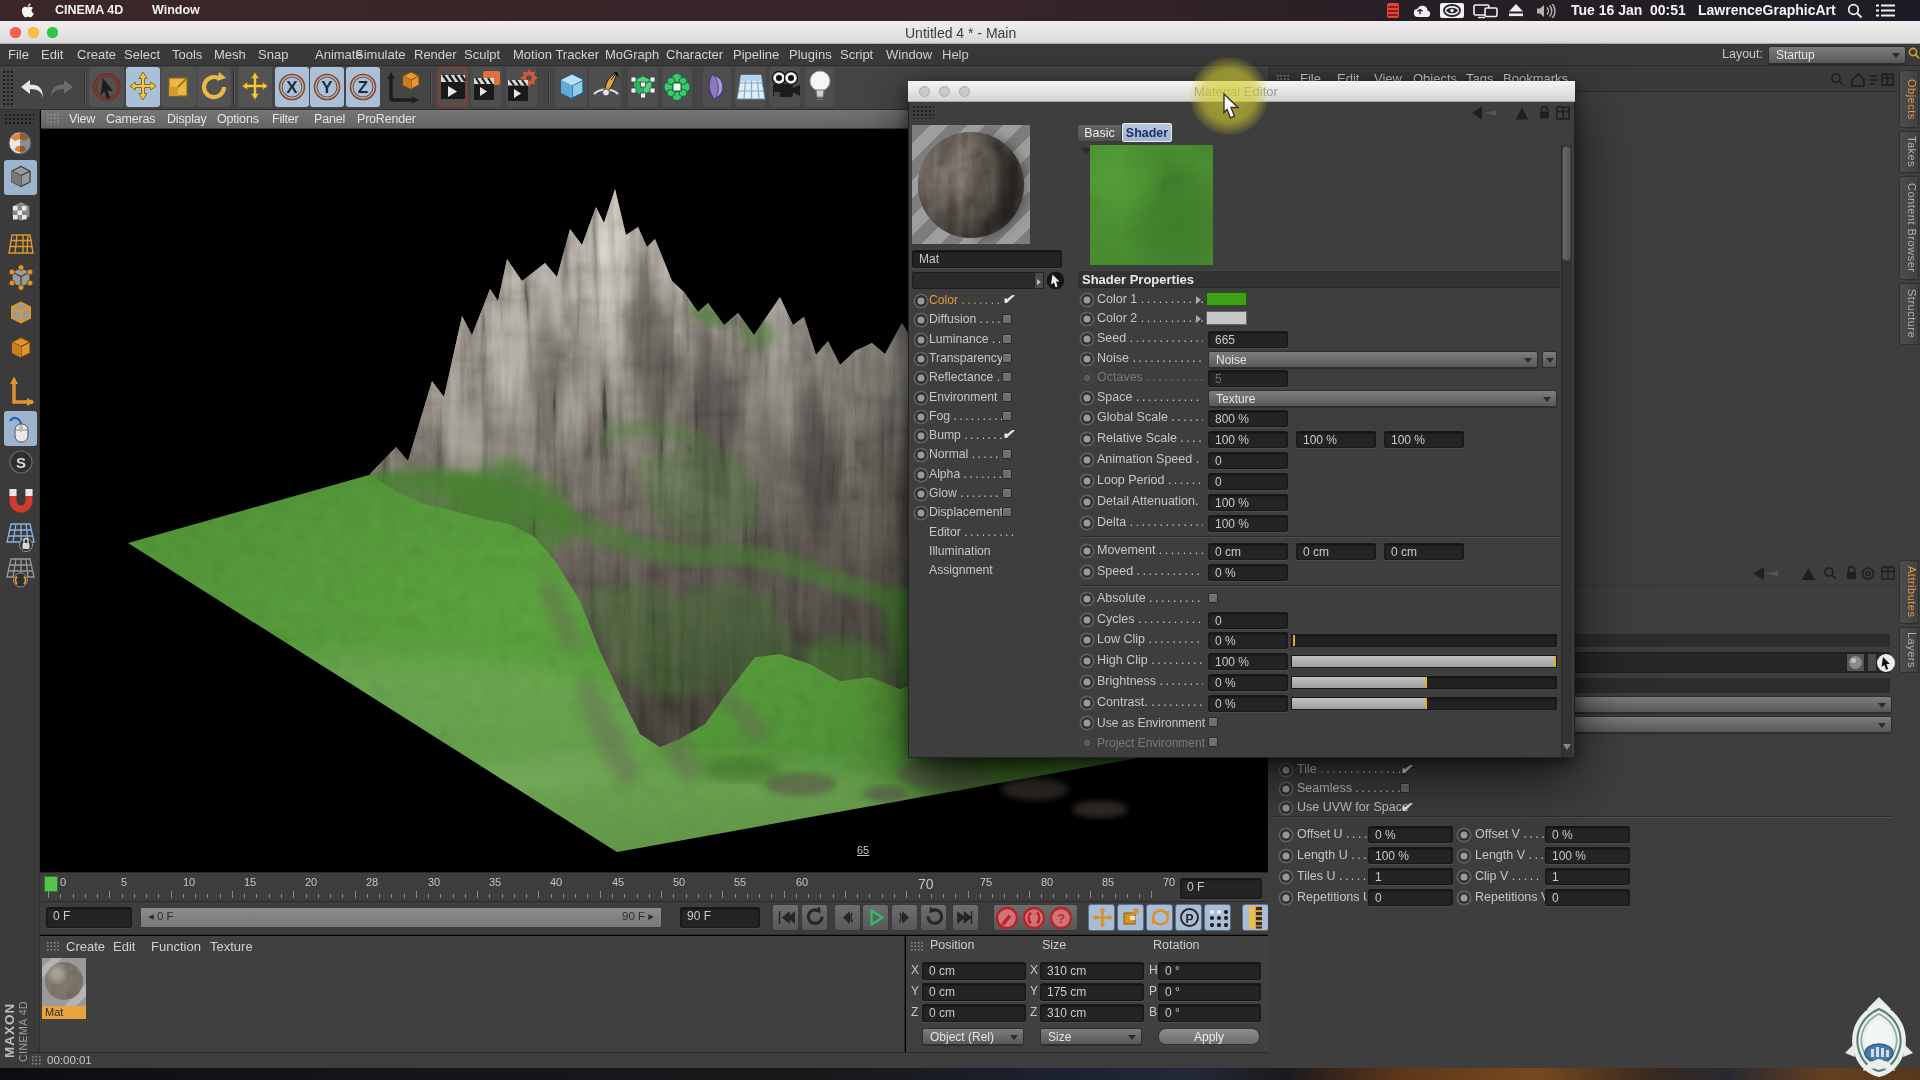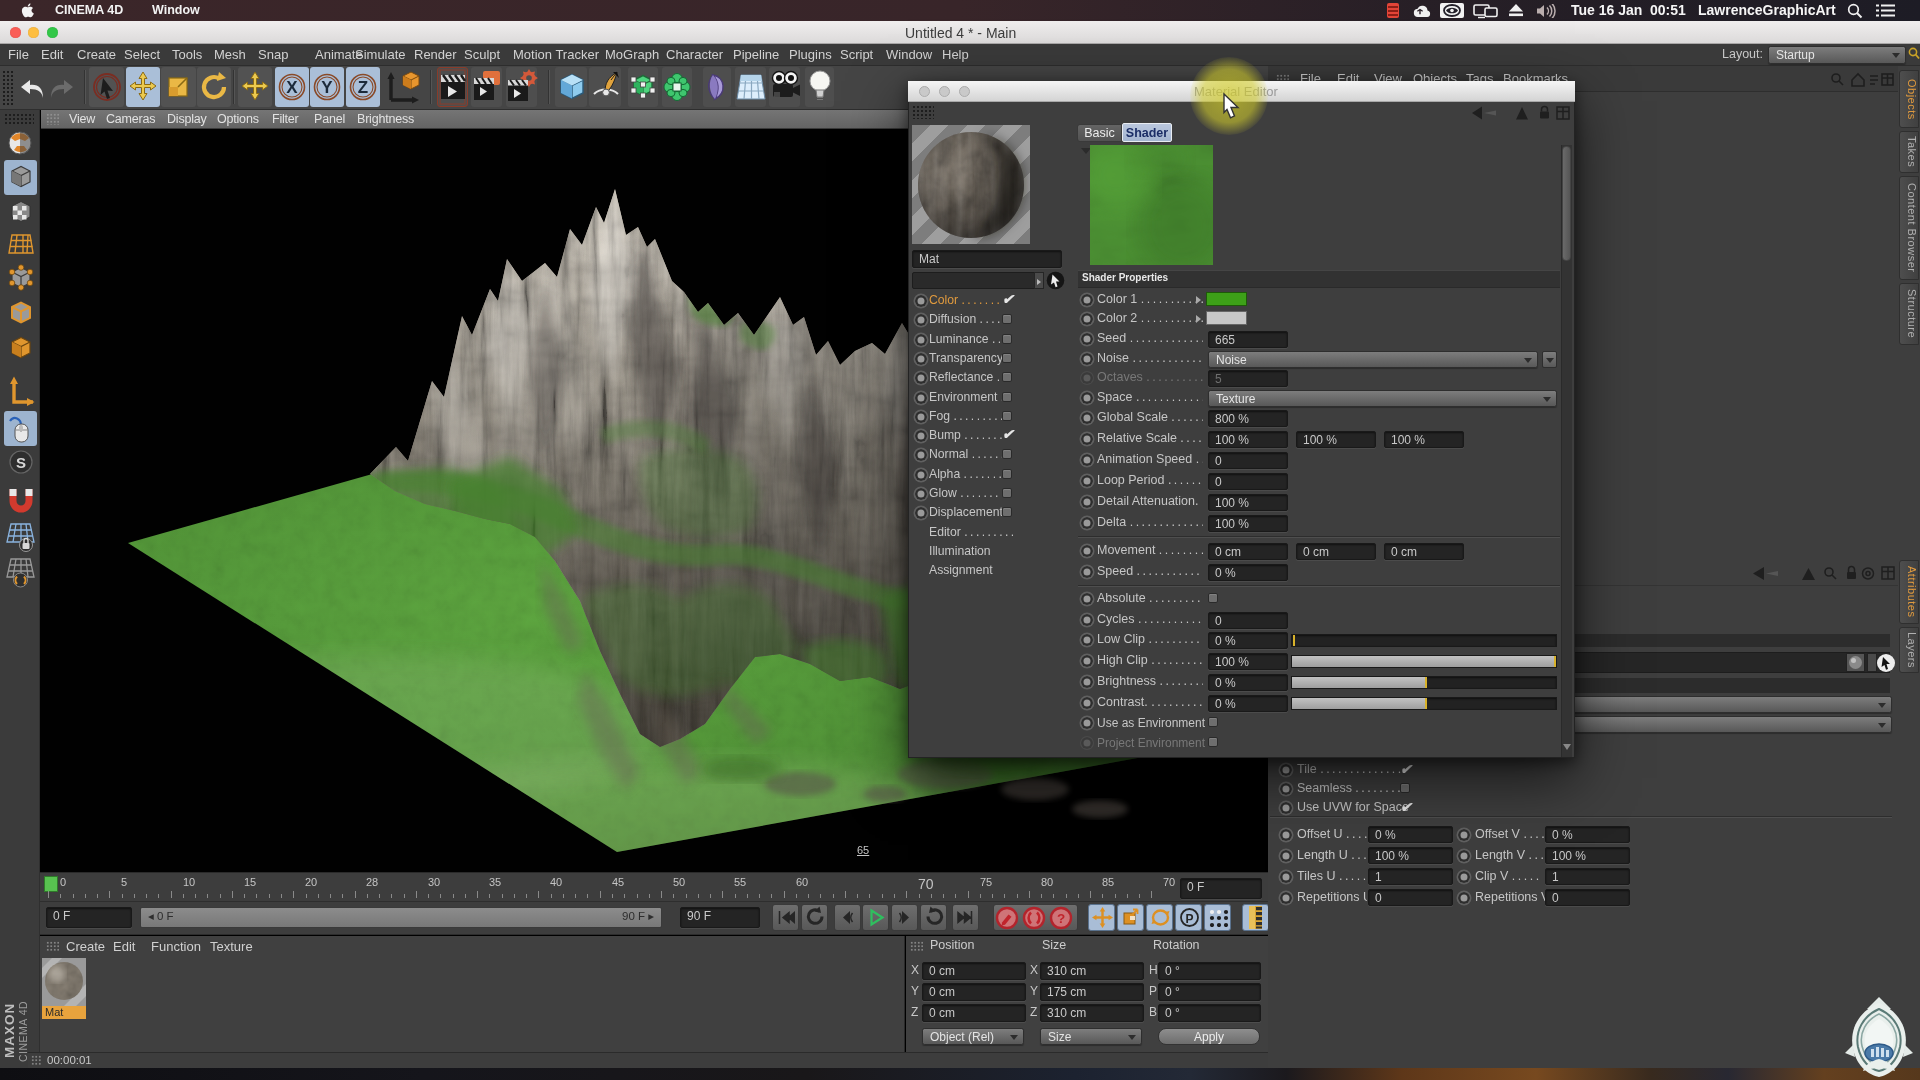--- a/index.html
+++ b/index.html
@@ -368,21 +368,21 @@
   </svg>
 
 <div class="abs" style="left:41px;top:110px;width:1224px;height:19px;background:linear-gradient(#757575,#646464);border-bottom:1px solid #3a3a3a;"></div>
 <div class="grip" style="left:46px;top:113px;width:13px;height:12px;"></div>
 <div class="t" style="left:69px;top:112px;color:#e2e2e2;font-size:12.5px;letter-spacing:-0.2px;">View</div>
 <div class="t" style="left:106px;top:112px;color:#e2e2e2;font-size:12.5px;letter-spacing:-0.2px;">Cameras</div>
 <div class="t" style="left:167px;top:112px;color:#e2e2e2;font-size:12.5px;letter-spacing:-0.2px;">Display</div>
 <div class="t" style="left:217px;top:112px;color:#e2e2e2;font-size:12.5px;letter-spacing:-0.2px;">Options</div>
 <div class="t" style="left:272px;top:112px;color:#e2e2e2;font-size:12.5px;letter-spacing:-0.2px;">Filter</div>
 <div class="t" style="left:314px;top:112px;color:#e2e2e2;font-size:12.5px;letter-spacing:-0.2px;">Panel</div>
-<div class="t" style="left:357px;top:112px;color:#e2e2e2;font-size:12.5px;letter-spacing:-0.2px;">Brightness</div>
+<div class="t" style="left:357px;top:112px;color:#e2e2e2;font-size:12.5px;letter-spacing:-0.2px;">ProRender</div>
 
 <svg class="abs" style="left:40px;top:129px" width="1225" height="743" viewBox="0 0 1225 743">
 <defs>
 <linearGradient id="rg" x1="0.25" y1="0" x2="0.45" y2="1">
 <stop offset="0" stop-color="#bdb19f"></stop>
         <stop offset="0.18" stop-color="#897e6e"></stop>
 <stop offset="0.45" stop-color="#6a5f51"></stop>
         <stop offset="0.7" stop-color="#4e463c"></stop>
         <stop offset="1" stop-color="#2f2b24"></stop>
 </linearGradient>
@@ -985,21 +985,21 @@
 <svg width="123" height="120" viewBox="0 0 123 120">
       <rect width="123" height="120" fill="#4c9133"></rect>
       <rect width="123" height="120" fill="#417d2b" opacity=".25" filter="url(#nzB)" style="mix-blend-mode:multiply"></rect>
       <ellipse cx="92" cy="80" rx="46" ry="50" fill="#3a7526" opacity=".5" filter="url(#bl12)"></ellipse>
       <ellipse cx="26" cy="30" rx="38" ry="38" fill="#5aa83a" opacity=".5" filter="url(#bl12)"></ellipse>
       <ellipse cx="70" cy="15" rx="30" ry="16" fill="#437f2c" opacity=".4" filter="url(#bl12)"></ellipse>
     </svg>
 </div>
 
 <div class="abs" style="left:1078px;top:270px;width:482px;height:18px;background:#323232;border-top:1px solid #454545;border-bottom:1px solid #2a2a2a;"></div>
-<div class="t" style="left:1082px;top:272px;color:#e8e8e8;font-size:10px;font-weight:bold;">Shader Properties</div>
+<div class="t" style="left:1082px;top:272px;color:#e8e8e8;font-size:13px;font-weight:bold;">Shader Properties</div>
 <div class="radio" style="left:1081px;top:294px;"></div>
 <div class="lbl" style="left:1097px;top:292px;width:106px;">Color 1 . . . . . . . . . . . . . .</div>
 <div style="position:absolute;left:1196px;top:296px;border-left:5px solid #aaa;border-top:4px solid rgba(0,0,0,0);border-bottom:4px solid rgba(0,0,0,0);"></div>
 <div class="abs" style="left:1206px;top:292px;width:41px;height:14px;background:#3da018;border:1px solid #1d5a08;"></div>
 <div class="radio" style="left:1081px;top:313px;"></div>
 <div class="lbl" style="left:1097px;top:311px;width:106px;">Color 2 . . . . . . . . . . . . . .</div>
 <div style="position:absolute;left:1196px;top:315px;border-left:5px solid #aaa;border-top:4px solid rgba(0,0,0,0);border-bottom:4px solid rgba(0,0,0,0);"></div>
 <div class="abs" style="left:1206px;top:311px;width:41px;height:14px;background:#c7c7c7;border:1px solid #666;"></div>
 <div class="radio" style="left:1081px;top:333px;"></div>
 <div class="lbl" style="left:1097px;top:331px;width:106px;">Seed . . . . . . . . . . . . . .</div>

